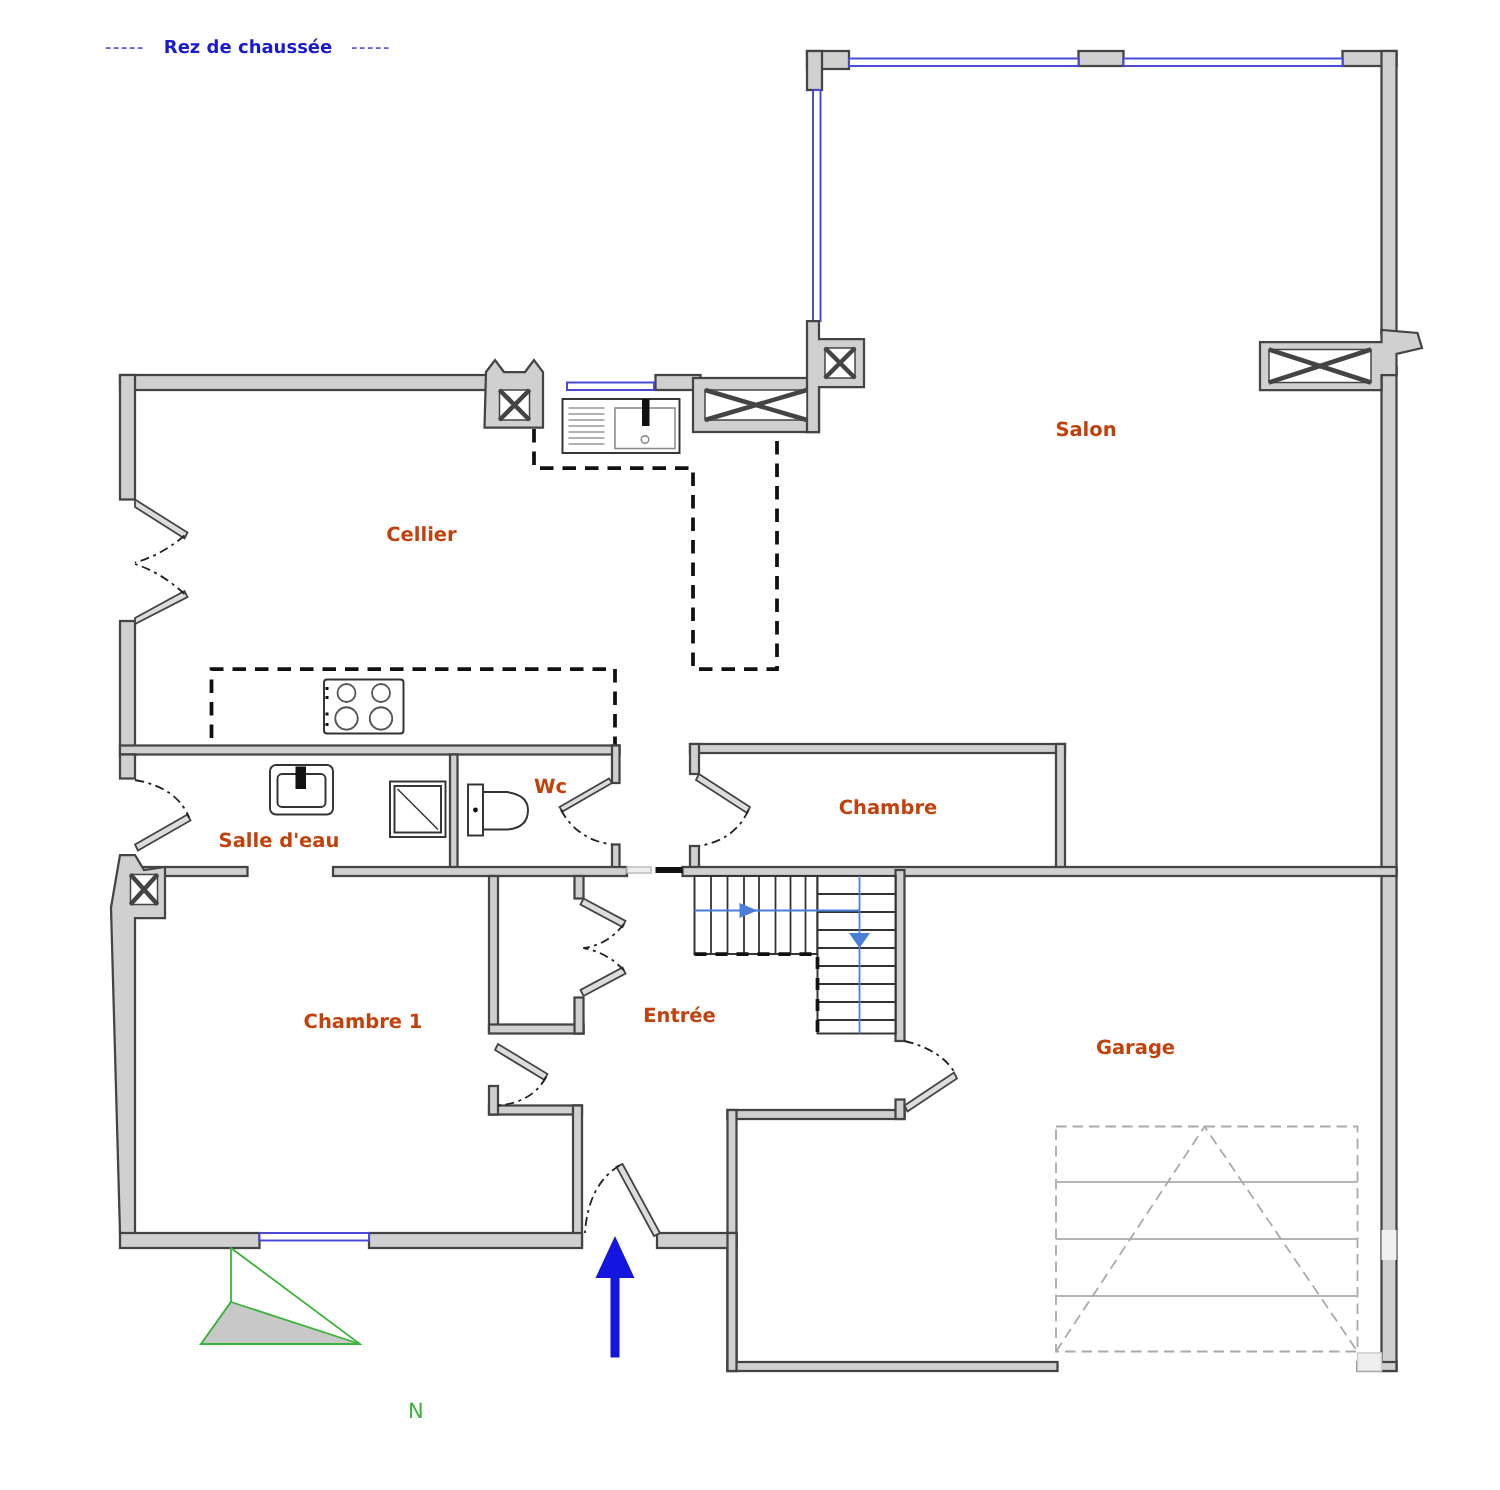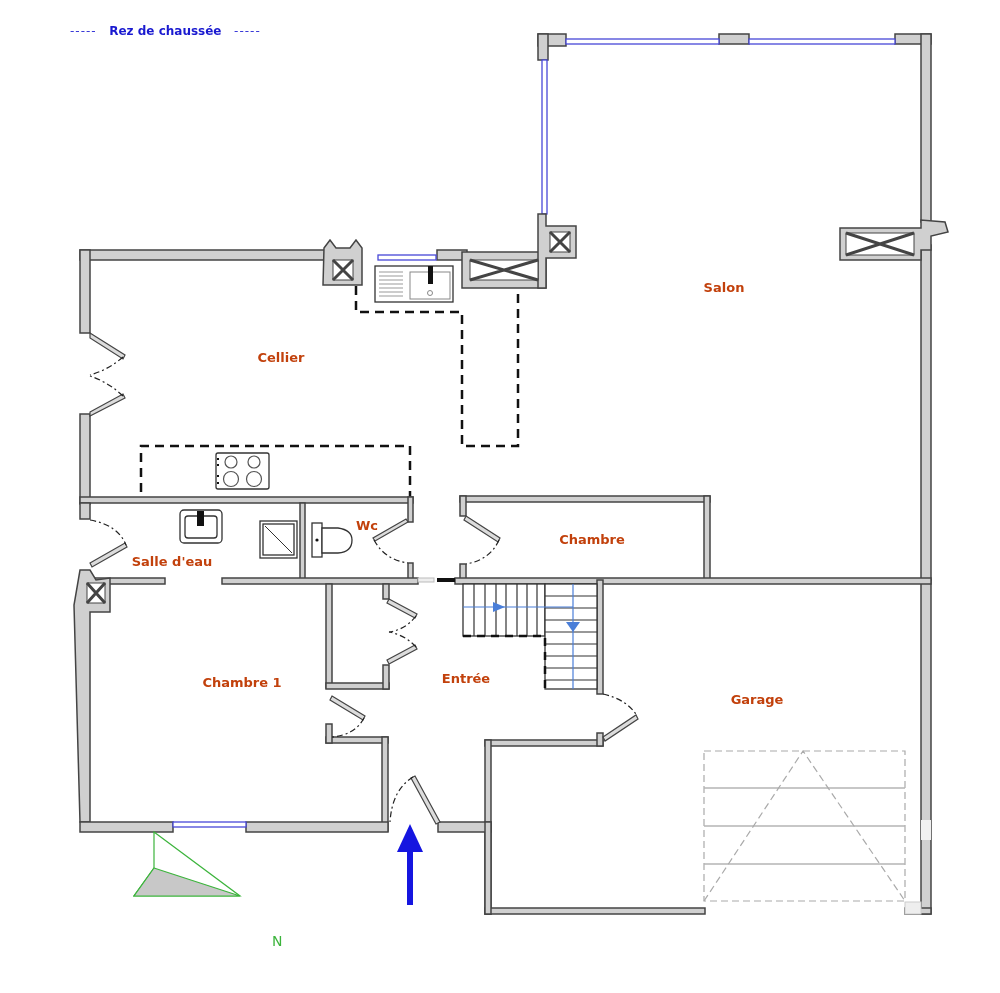--- a/index.html
+++ b/index.html
@@ -272,20 +272,20 @@
 </svg>
 
 <div class="title">
   <span class="dash">-----</span>
   &nbsp;&nbsp;<span>Rez de chaussée</span>&nbsp;&nbsp;
   <span class="dash">-----</span>
 </div>
 
 <div class="room-label" style="left:281px; top:357px;">Cellier</div>
 <div class="room-label" style="left:724px; top:287px;">Salon</div>
-<div class="room-label" style="left:172px; top:561px;">Salle d'eau</div>
+<div class="room-label" style="left:186px; top:561px;">Salle d'eau</div>
 <div class="room-label" style="left:367px; top:525px;">Wc</div>
 <div class="room-label" style="left:592px; top:539px;">Chambre</div>
 <div class="room-label" style="left:194px; top:682px;margin-left:48px;">Chambre 1</div>
-<div class="room-label" style="left:453px; top:678px;margin-left:13px;">Entrée</div>
+<div class="room-label" style="left:453px; top:678px;">Entrée</div>
 <div class="room-label" style="left:757px; top:675px;margin-top:24px;">Garage</div>
 
 <div class="north">N</div>
 
 </body></html>

